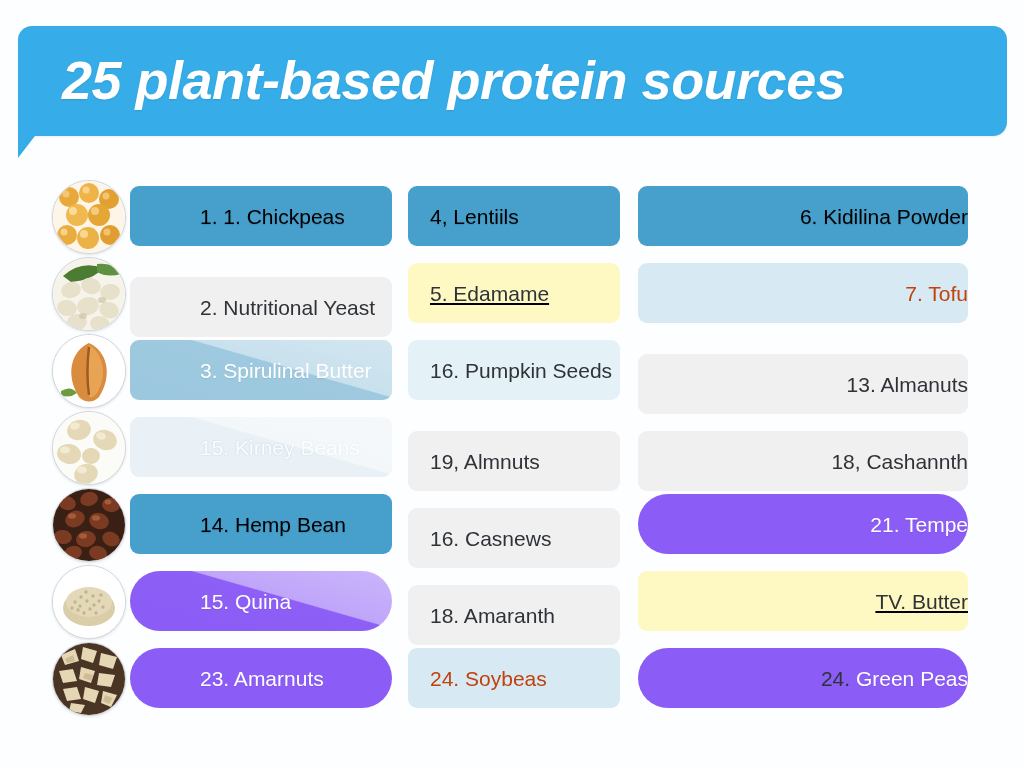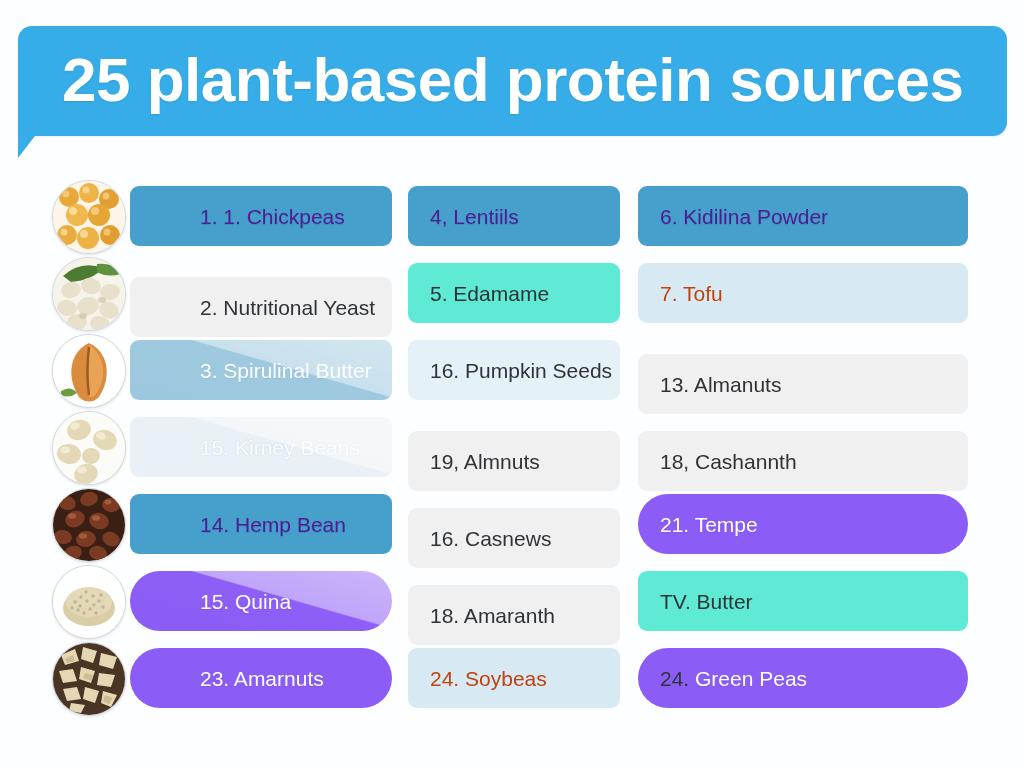--- a/index.html
+++ b/index.html
@@ -40,25 +40,26 @@
     height: 0;
     border-left: 20px solid #36ADE8;
     border-bottom: 26px solid transparent;
   }
   .header-title {
     position: absolute;
     left: 44px;
     top: 50%;
     transform: translateY(-52%);
     color: #ffffff;
-    font-size: 62px;
+    font-size: 54px;
     font-weight: bold;
     letter-spacing: -0.5px;
     white-space: nowrap;
     text-shadow: 0 1px 2px rgba(0,0,0,0.10);
+    font-style: italic;
   }
 
   
   .board {
     position: absolute;
     left: 0;
     top: 186px;
     width: 1024px;
     height: 580px;
   }
@@ -82,48 +83,48 @@
     position: absolute;
     top: 0;
     height: 60px;
     border-radius: 9px;
     display: flex;
     align-items: center;
     box-sizing: border-box;
   }
   .col-1 .pill { left: 78px; right: 0; padding-left: 70px; }
   .col-2 .pill { left: 0;    right: 0; padding-left: 22px; }
-  .col-3 .pill { left: 0;    right: 0; padding-left: 22px; }
+  .col-3 .pill { left: 0;    right: 0; padding-left: 22px; justify-content: flex-end; }
 
   .pill-label {
     font-size: 21px;
     line-height: 1;
     white-space: nowrap;
   }
 
   
   .tone-blue        { background: #479FCB; }
-  .tone-blue .pill-label        { color: #4c1d95; text-shadow: 0 1px 1px rgba(0,0,0,0.10); }
+  .tone-blue .pill-label        { color: #000000; text-shadow: 0 1px 1px rgba(0,0,0,0.10); }
 
   .tone-midblue     { background: #9CC8DF; }
   .tone-midblue .pill-label     { color: #ffffff; text-shadow: 0 1px 1px rgba(0,0,0,0.08); }
 
   .tone-softblue    { background: #8b5cf6; border-radius: 30px; }
   .tone-softblue .pill-label    { color: #ffffff; text-shadow: 0 1px 1px rgba(0,0,0,0.08); }
 
   .tone-paleblue    { background: #D7E9F3; }
   .tone-paleblue .pill-label    { color: #c2410c; }
 
   .tone-icewhite    { background: #E9F1F6; }
   .tone-icewhite .pill-label    { color: #ffffff; opacity: 0.85; text-shadow: 0 0 2px rgba(130,170,195,0.5); }
 
   .tone-gray        { background: #F0F0F1; margin-top: 14px; }
   .tone-gray .pill-label        { color: #2f3337; }
 
-  .tone-lightgray   { background: #5eead4; }
+  .tone-lightgray   { background: #fef9c3; text-decoration: underline; }
   .tone-lightgray .pill-label   { color: #2f3337; }
 
   .tone-cyanwash    { background: #E4F2F7; }
   .tone-cyanwash .pill-label    { color: #2f3337; }
 
   
   .sheen::after {
     content: "";
     position: absolute;
     left: 0; right: 0; top: 0; bottom: 0;

